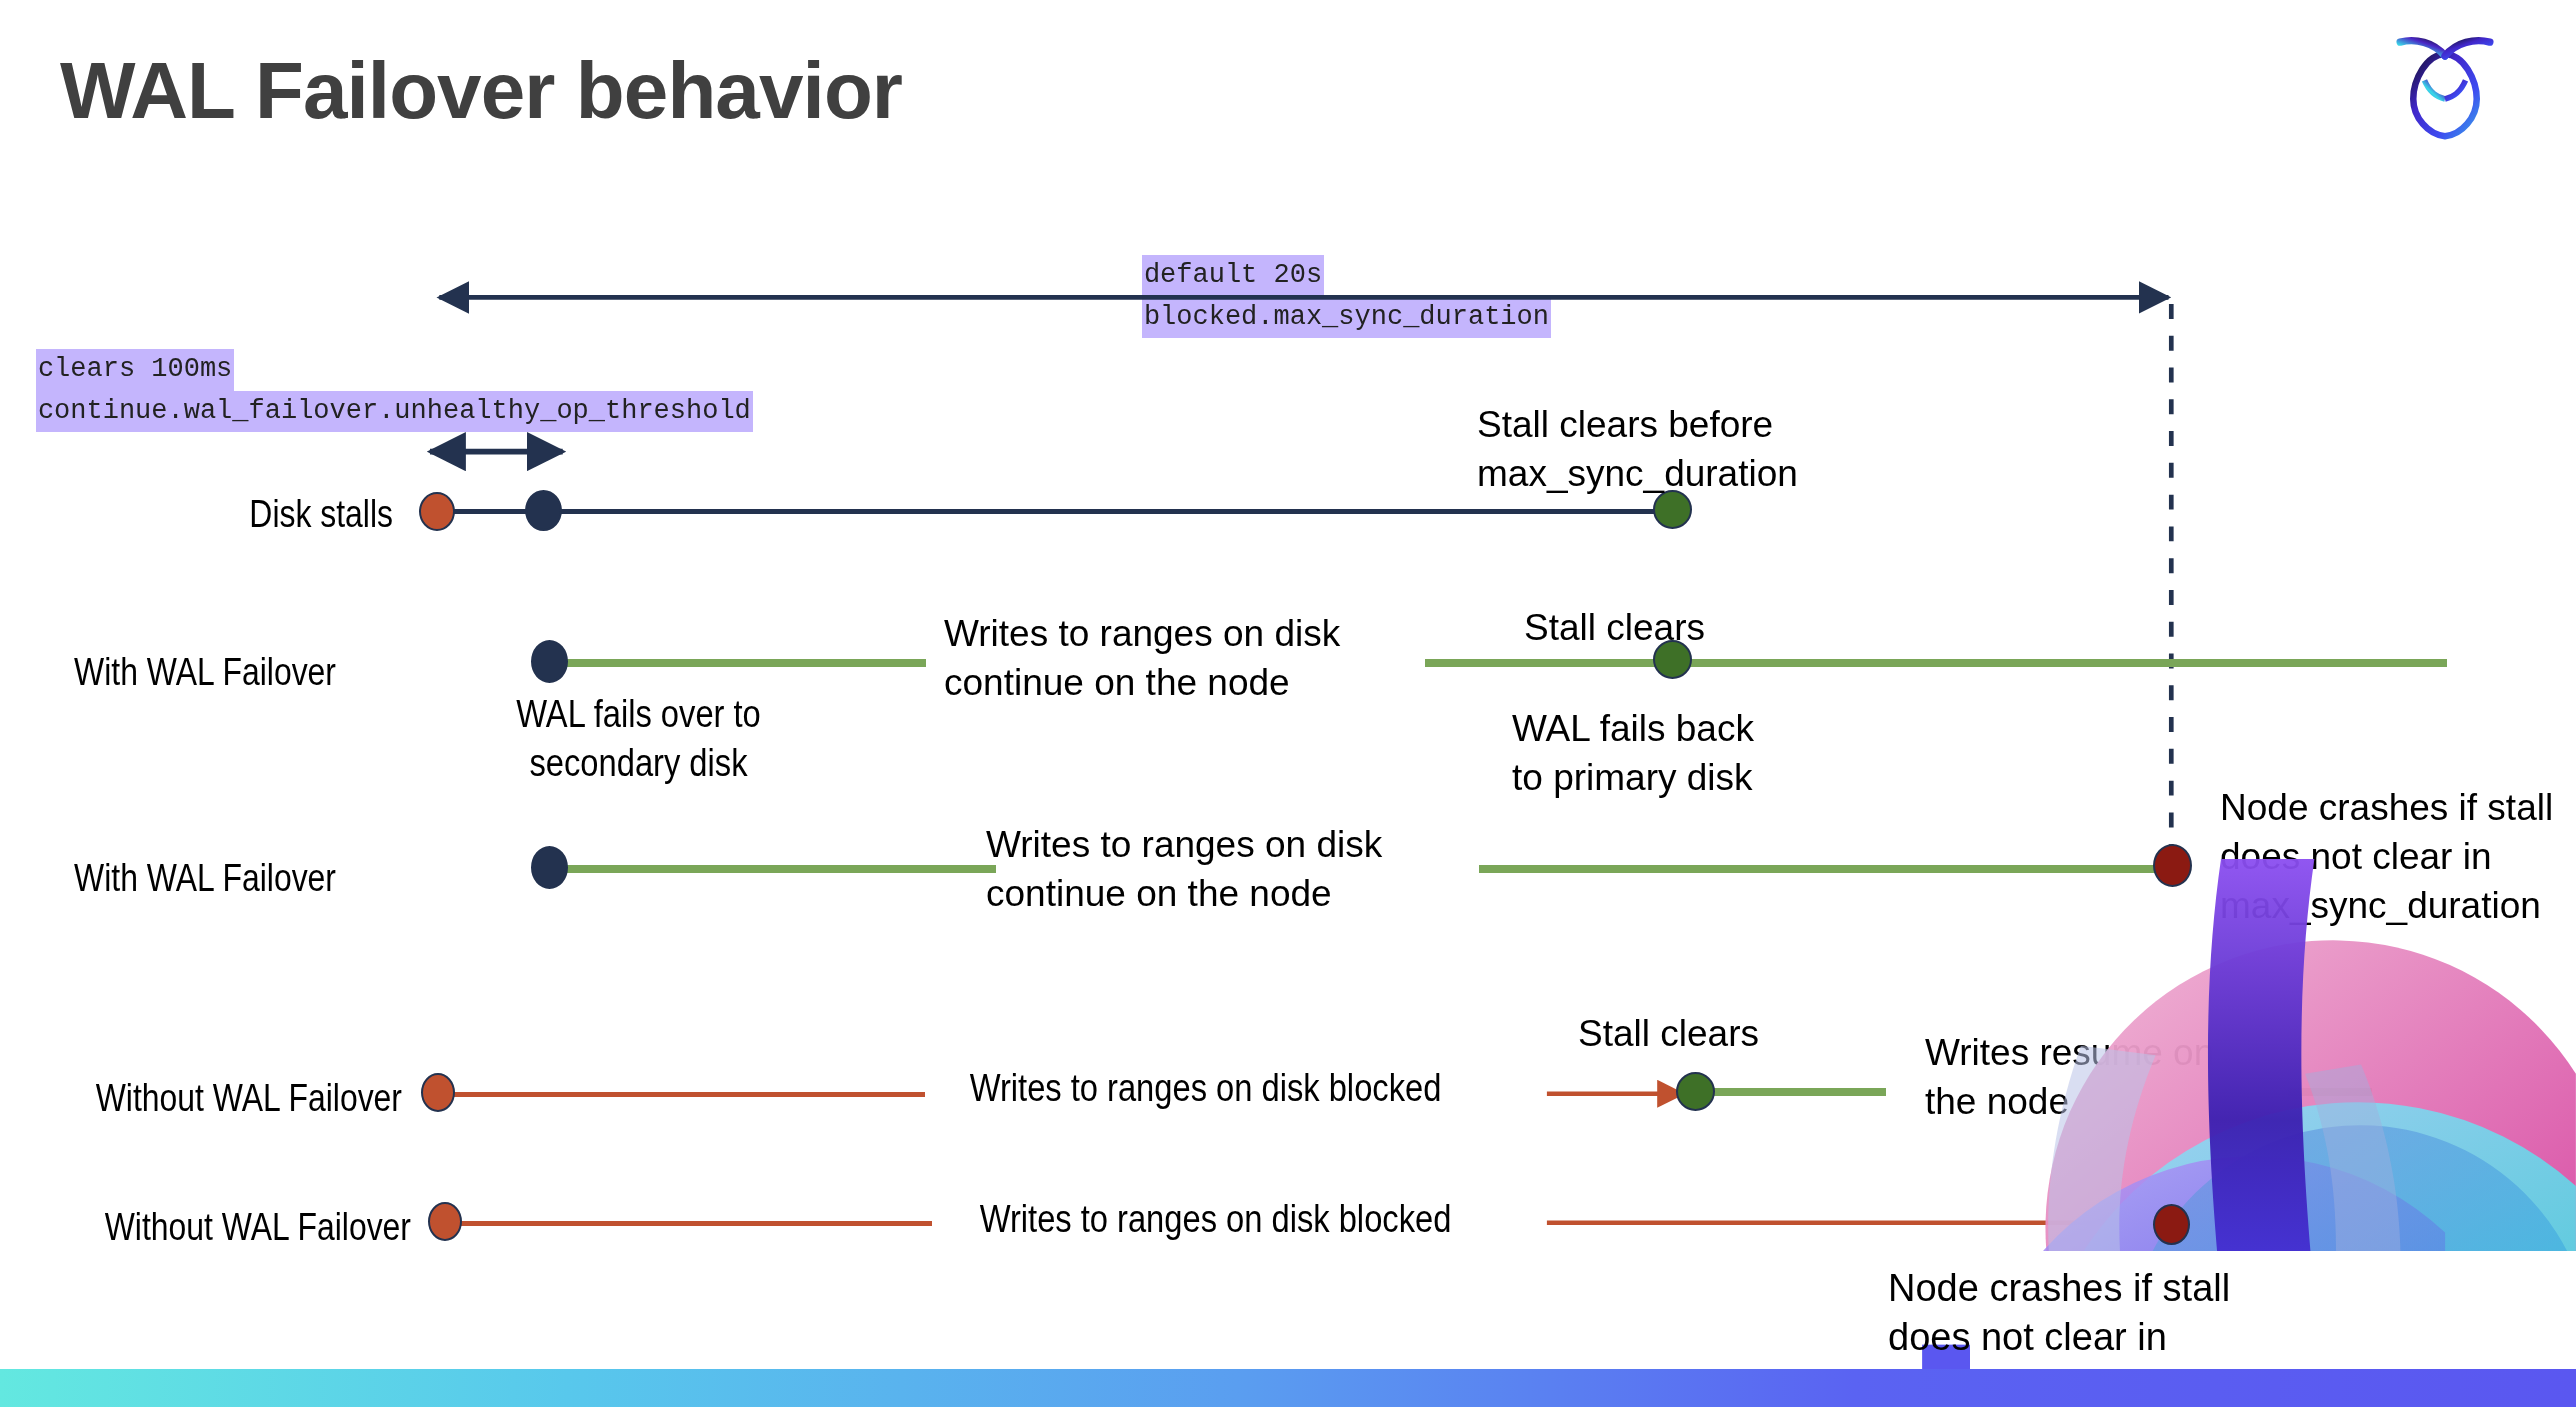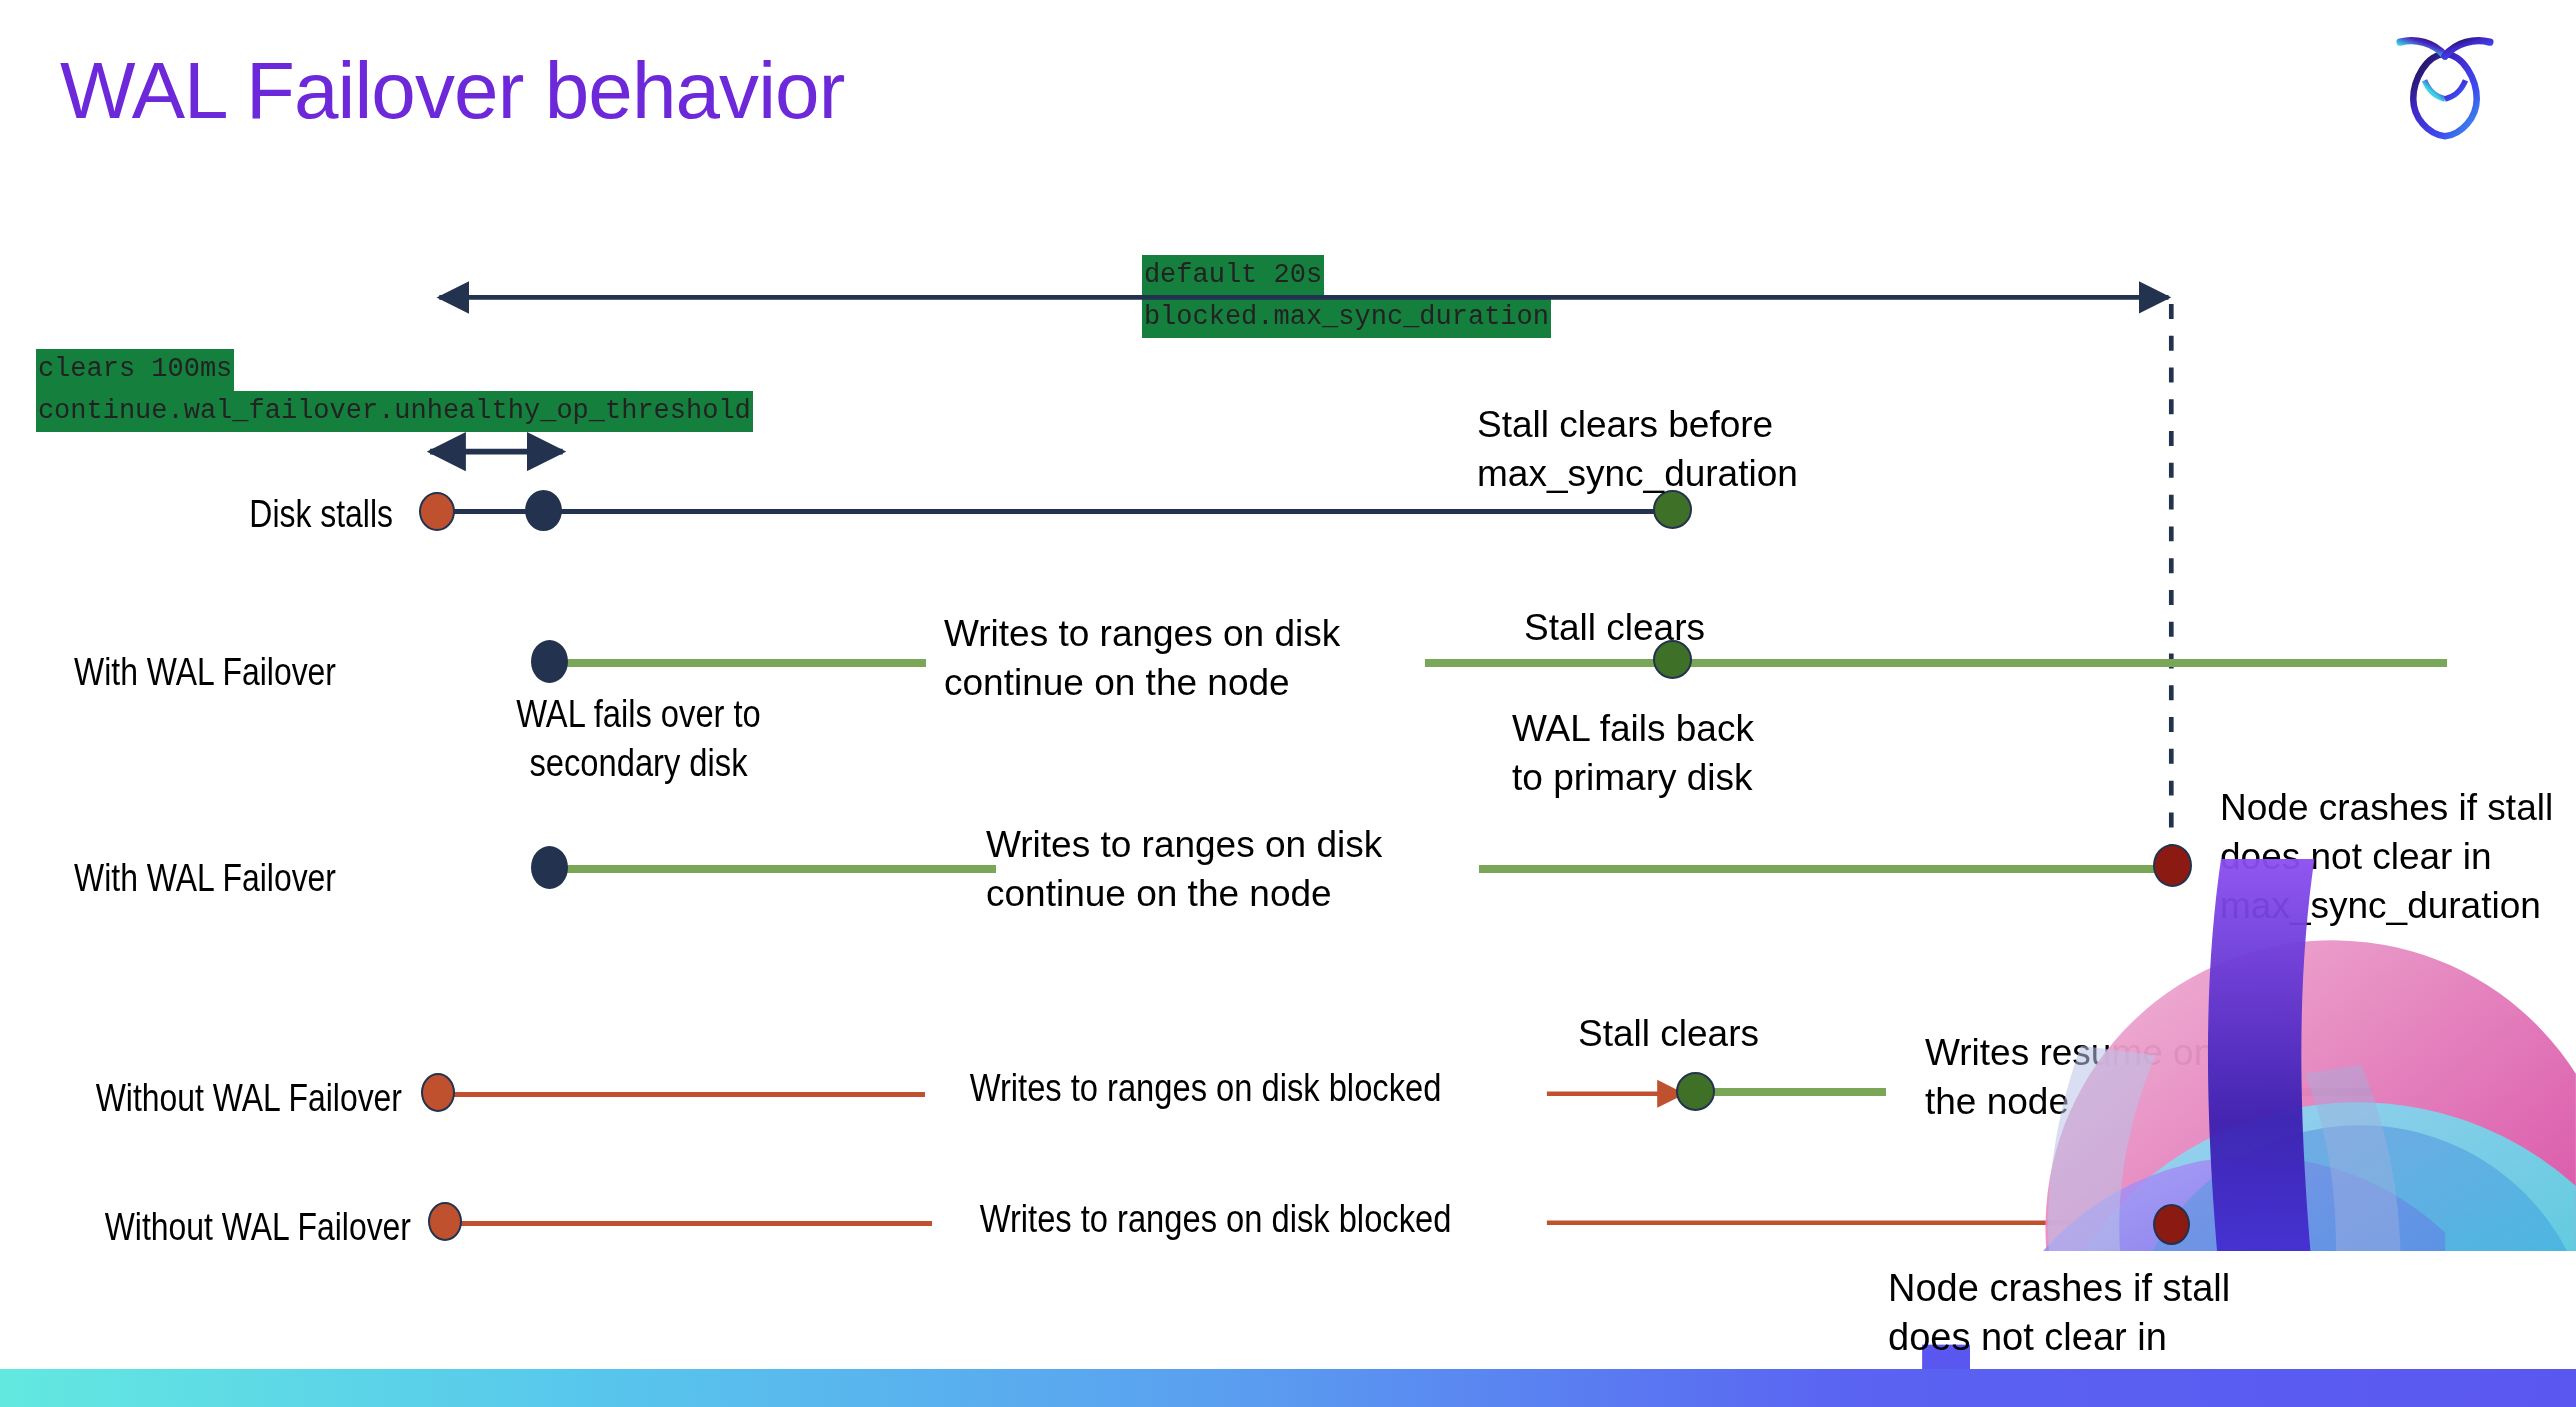--- a/index.html
+++ b/index.html
@@ -8,31 +8,31 @@
     background:#ffffff;
     font-family:"Liberation Sans", sans-serif;
     overflow:hidden;
     position:relative;
   }
   .slide{position:absolute;left:0;top:0;width:2576px;height:1408px;overflow:hidden;background:#fff;}
 
   
   .title{
     position:absolute;left:60px;top:45px;
-    font-size:80px;font-weight:normal;color:#6d28d9;
+    font-size:80px;font-weight:bold;color:#404040;
     letter-spacing:-0.9px;
     white-space:nowrap;
   }
 
   
   .logo{position:absolute;left:2389px;top:26px;width:112px;height:117px;}
 
   
   .code-block{position:absolute;font-family:"Liberation Mono", monospace;font-size:27px;color:#222;line-height:1.48;}
-  .code-block span{background:#15803d;display:inline-block;padding:0.9px 1.9px;}
+  .code-block span{background:#c4b5fd;display:inline-block;padding:0.9px 1.9px;}
 
   
   .rowname{
     position:absolute;color:#000;font-size:38px;
     transform:scaleX(0.84);transform-origin:left center;
     white-space:nowrap;
   }
   .rowname.right{transform-origin:right center;}
 
   

